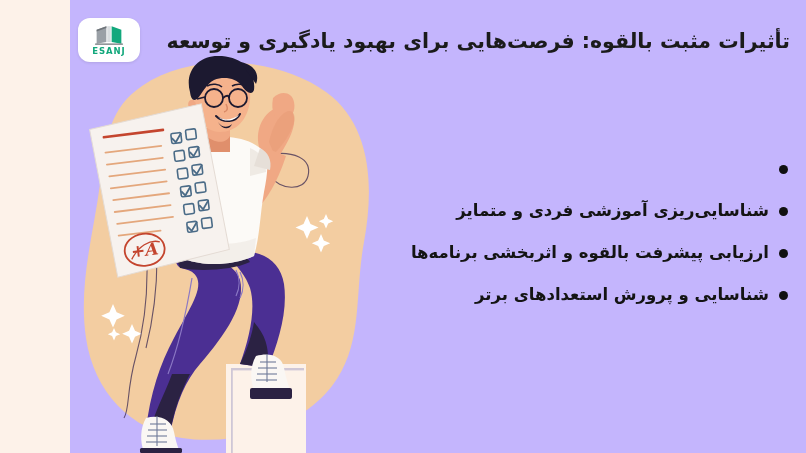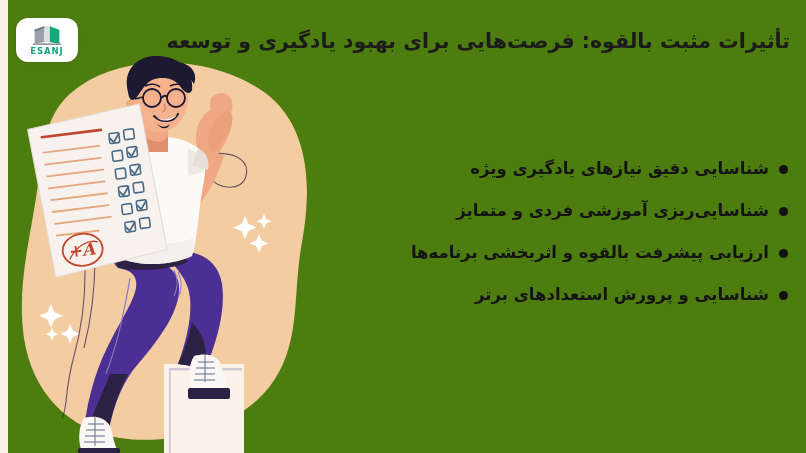--- a/index.html
+++ b/index.html
@@ -3,22 +3,22 @@
 <meta charset="utf-8">
 <title>ESANJ Slide</title>
 <style>
   html,body{margin:0;padding:0;}
   body{
     width:806px;height:453px;overflow:hidden;
     background:#FDF2E9;
     font-family:"DejaVu Sans","Liberation Sans",sans-serif;
   }
   #slide{
-    position:relative;width:798px;height:453px;
-    background:#4d7c0f;overflow:hidden;
+    position:relative;width:706px;height:453px;
+    background:#c4b5fd;overflow:hidden;padding-left:30px;
   }
 
   
   .logo-box{
     position:absolute;left:8px;top:18px;width:62px;height:44px;
     background:#ffffff;border-radius:12px;
     box-shadow:0 1px 3px rgba(0,0,0,.10);
     display:flex;flex-direction:column;align-items:center;justify-content:center;
     gap:1px;
   }
@@ -293,21 +293,20 @@
         </g>
 
       </g>
     </svg>
   </div>
 
   <div class="bullets">
 
     <div class="bullet-row">
       <span class="bullet-dot"></span>
-      <span class="bullet-text">شناسایی دقیق نیازهای یادگیری ویژه</span>
     </div>
 
     <div class="bullet-row">
       <span class="bullet-dot"></span>
       <span class="bullet-text">شناسایی‌ریزی آموزشی فردی و متمایز</span>
     </div>
 
     <div class="bullet-row">
       <span class="bullet-dot"></span>
       <span class="bullet-text">ارزیابی پیشرفت بالقوه و اثربخشی برنامه‌ها</span>

